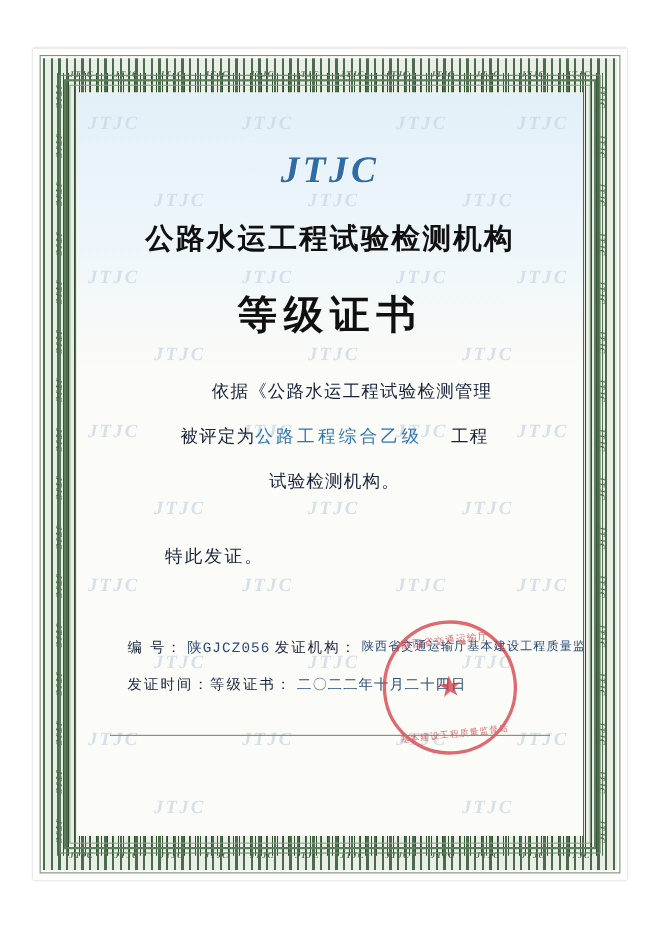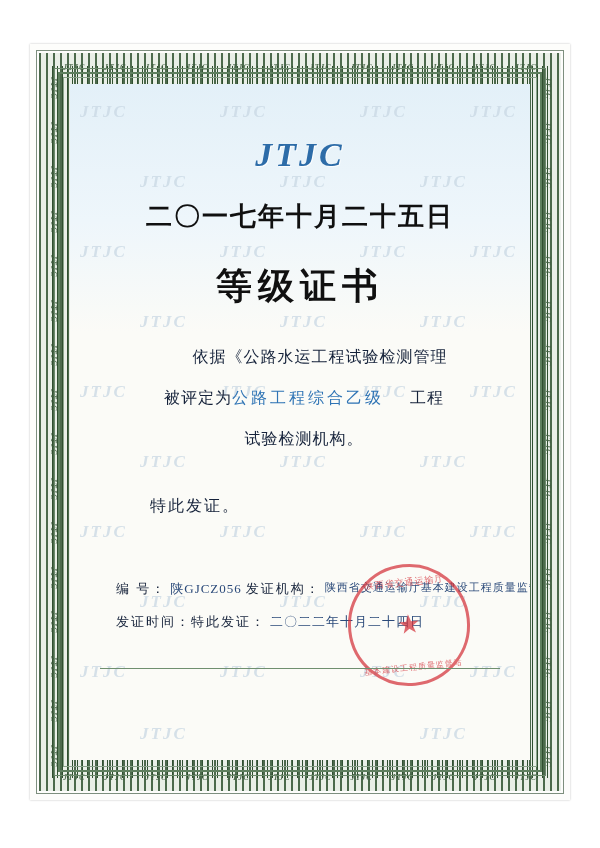--- a/index.html
+++ b/index.html
@@ -248,20 +248,21 @@
     align-items: flex-start;
     margin-bottom: 14px;
     white-space: nowrap;
   }
   .flabel { letter-spacing: 2px; }
   .fvalue {
     color: #2b4a7a;
     border-bottom: 1px solid transparent;
     padding: 0 4px;
     letter-spacing: 1px;
+    font-family: Liberation Mono, monospace;
   }
   .fvalue.small { font-size: 11px; }
   .gap { width: 14px; }
 
   
   .seal {
     position: absolute;
     left: 278px;
     top: 480px;
     width: 116px;
@@ -444,21 +445,21 @@
         <div class="wm" style="left:10px;  top:578px;">JTJC</div>
         <div class="wm" style="left:150px; top:578px;">JTJC</div>
         <div class="wm" style="left:290px; top:578px;">JTJC</div>
         <div class="wm" style="left:400px; top:578px;">JTJC</div>
 
         <div class="wm" style="left:70px;  top:640px;">JTJC</div>
         <div class="wm" style="left:350px; top:640px;">JTJC</div>
       </div>
 
       <div class="brand">JTJC</div>
-      <div class="title-1">二〇一七年十月二十五日</div>
+      <div class="title-1">公路水运工程试验检测机构</div>
       <div class="title-2">等级证书</div>
 
       <div class="body">
         <div class="line indent">依据《公路水运工程试验检测管理</div>
         <div class="line">
           <span>被评定为</span><span class="fill-wide">公路工程综合乙级</span><span style="display:inline-block;width:26px;"></span><span>工程</span>
         </div>
         <div class="line">试验检测机构。</div>
       </div>
 
@@ -467,21 +468,21 @@
       <div class="fields">
         <div class="field-row">
           <span class="flabel">编    号：</span>
           <span class="fvalue">陕GJCZ056</span>
           <span class="gap"></span>
           <span class="flabel">发证机构：</span>
           <span class="fvalue small">陕西省交通运输厅基本建设工程质量监督站</span>
         </div>
         <div class="field-row">
           <span class="flabel">发证时间：</span>
-          <span class="flabel">特此发证：</span>
+          <span class="flabel">等级证书：</span>
           <span class="fvalue">二〇二二年十月二十四日</span>
         </div>
       </div>
 
       <div class="seal">
         <div class="seal-top-text">陕西省交通运输厅</div>
         <div class="star">★</div>
         <div class="seal-bottom-text">基本建设工程质量监督站</div>
       </div>
 

